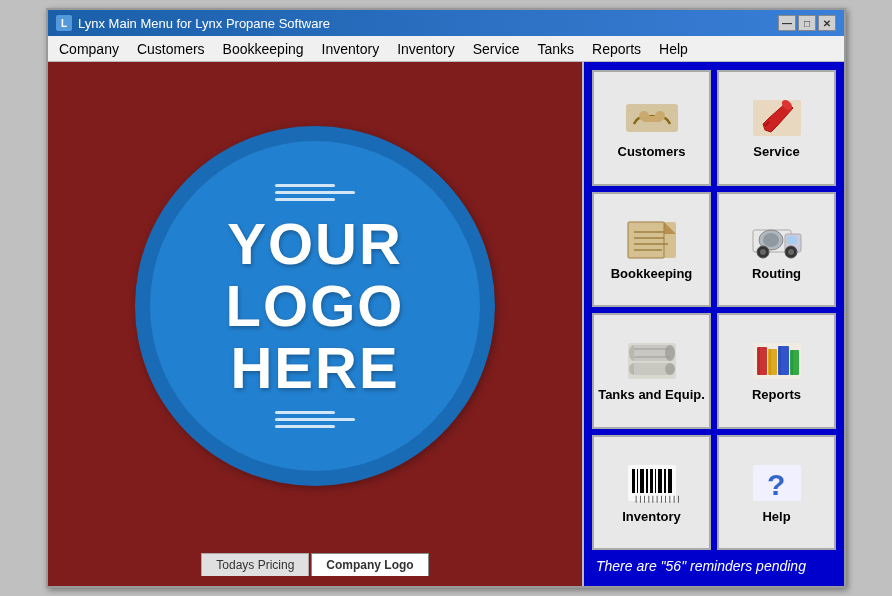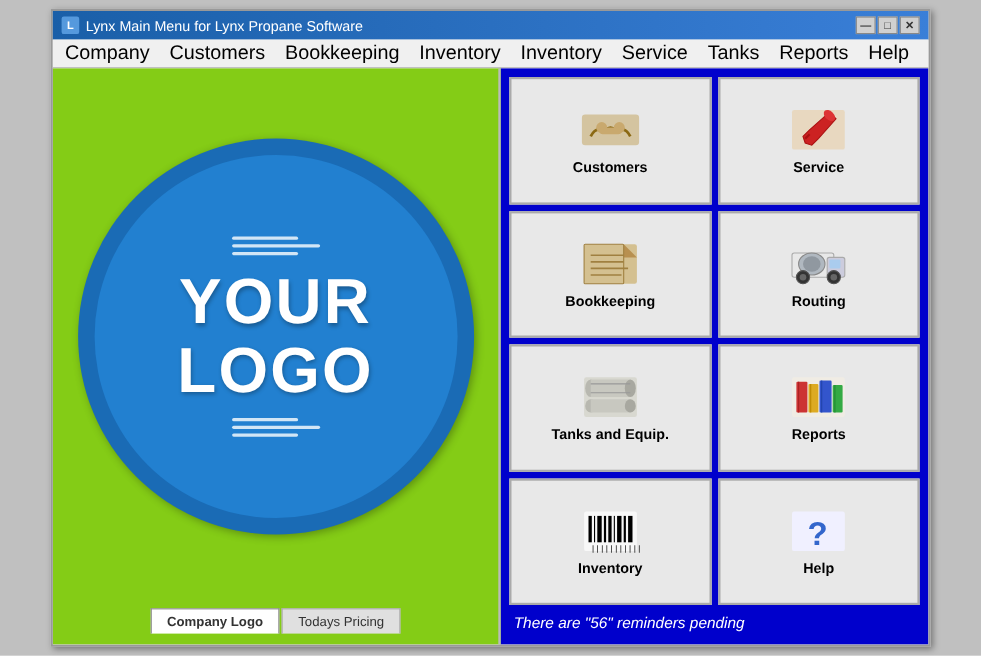--- a/index.html
+++ b/index.html
@@ -75,34 +75,34 @@
       border-bottom: 1px solid #bbb;
       display: flex;
       align-items: center;
       height: 26px;
       padding: 0 2px;
       flex-shrink: 0;
     }
     .menu-item {
       padding: 3px 8px;
       cursor: pointer;
-      font-size: 18px;
+      font-size: 14px;
       color: #000;
       border: 1px solid transparent;
     }
 
     .content-area {
       display: flex;
       flex: 1;
       overflow: hidden;
     }
 
     .left-panel {
-      width: 407px;
-      background: #84cc16;
+      width: 536px;
+      background: #7f1d1d;
       border-right: 2px solid #bbb;
       display: flex;
       flex-direction: column;
       align-items: center;
       justify-content: center;
       position: relative;
       padding: 10px;
     }
 
     .logo-area {
@@ -270,31 +270,32 @@
       <div class="logo-area">
         <div class="logo-circle-outer">
           <div class="logo-circle-inner">
             <div class="logo-lines-top">
               <div class="logo-line medium"></div>
               <div class="logo-line long"></div>
               <div class="logo-line medium"></div>
             </div>
             <div class="logo-text">YOUR</div>
             <div class="logo-text">LOGO</div>
+            <div class="logo-text">HERE</div>
             <div class="logo-lines-bottom">
               <div class="logo-line medium"></div>
               <div class="logo-line long"></div>
               <div class="logo-line medium"></div>
             </div>
           </div>
         </div>
       </div>
       <div class="bottom-tabs">
+        <div class="tab-btn">Todays Pricing</div>
         <div class="tab-btn active">Company Logo</div>
-        <div class="tab-btn">Todays Pricing</div>
       </div>
     </div>
 
     <div class="right-panel">
       <div class="button-grid">
 
         <div class="grid-btn">
           <div class="btn-icon-img">
             <svg width="56" height="44" viewBox="0 0 56 44">
 

